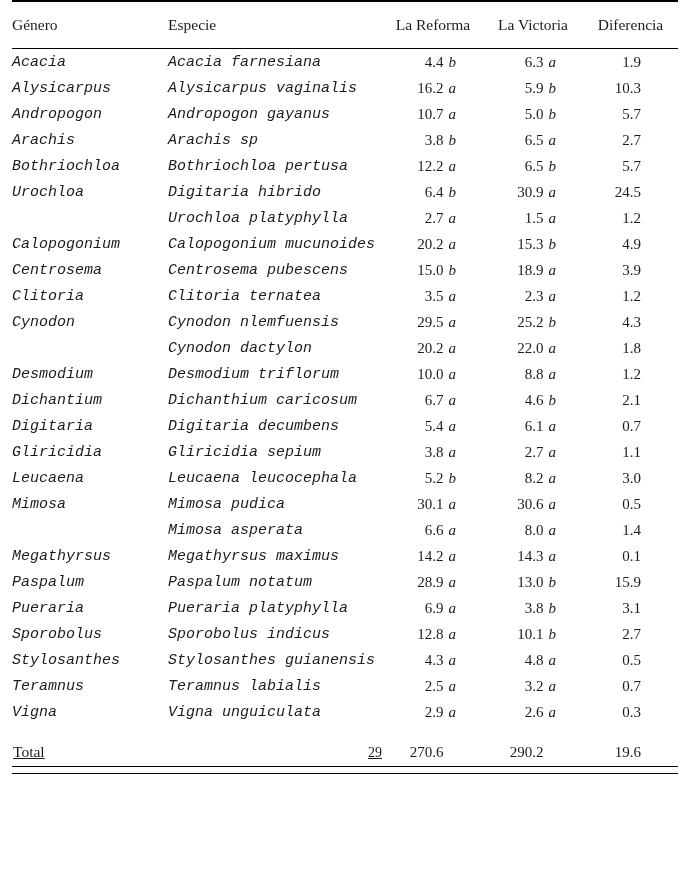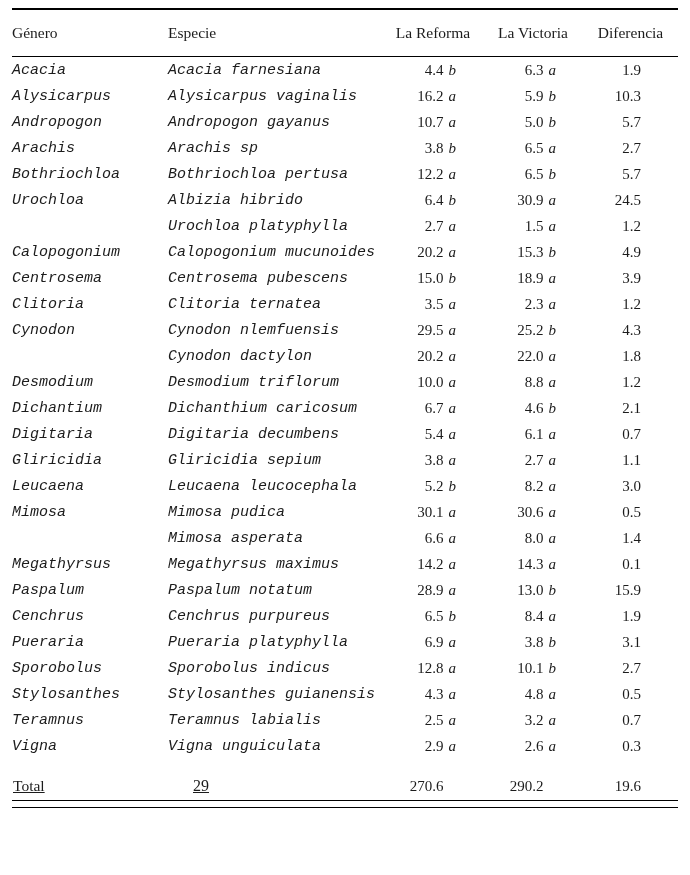--- a/index.html
+++ b/index.html
@@ -7,21 +7,21 @@
     padding: 0;
     background: #ffffff;
     font-family: "Liberation Serif", "DejaVu Serif", serif;
     color: #1c1c1c;
   }
   .page {
     width: 582px;
     height: 875px;
     background: #ffffff;
     box-sizing: border-box;
-    padding-top: 8px;
+    padding-top: 0;
   }
   table.species-table {
     width: 666px;
     margin: 0 12px;
     border-collapse: collapse;
     border-top: 2px solid #000;
     font-size: 15px;
   }
   thead th {
     font-weight: normal;
@@ -66,23 +66,23 @@
     padding-bottom: 5px;
     border-bottom: 1.5px solid #000;
     vertical-align: bottom;
     text-decoration: underline;
   }
   tfoot td.total-label {
     text-align: left;
     font-size: 15.5px;
   }
   tfoot td.total-count {
-    text-align: left;
+    text-align: right;
     padding-left: 25px;
-    font-size: 16px;
+    font-size: 14px;
   }
   tfoot td.num { text-align: center; }
   .bottom-rule {
     width: 666px;
     margin: 6px 12px 0 12px;
     border-top: 1.5px solid #000;
     height: 0;
   }
 </style>
 </head>
@@ -182,21 +182,21 @@
               <span class="v">6.5</span>
               <span class="s">b</span>
             </span></td>
           <td class="num"><span class="valwrap">
               <span class="v">5.7</span>
               <span class="s"></span>
             </span></td>
         </tr>
         <tr>
           <td class="genus">Urochloa</td>
-          <td class="species">Albizia hibrido</td>
+          <td class="species">Digitaria hibrido</td>
           <td class="num"><span class="valwrap">
               <span class="v">6.4</span>
               <span class="s">b</span>
             </span></td>
           <td class="num"><span class="valwrap">
               <span class="v">30.9</span>
               <span class="s">a</span>
             </span></td>
           <td class="num"><span class="valwrap">
               <span class="v">24.5</span>
@@ -433,36 +433,20 @@
           <td class="num"><span class="valwrap">
               <span class="v">28.9</span>
               <span class="s">a</span>
             </span></td>
           <td class="num"><span class="valwrap">
               <span class="v">13.0</span>
               <span class="s">b</span>
             </span></td>
           <td class="num"><span class="valwrap">
               <span class="v">15.9</span>
-              <span class="s"></span>
-            </span></td>
-        </tr>
-        <tr>
-          <td class="genus">Cenchrus</td>
-          <td class="species">Cenchrus purpureus</td>
-          <td class="num"><span class="valwrap">
-              <span class="v">6.5</span>
-              <span class="s">b</span>
-            </span></td>
-          <td class="num"><span class="valwrap">
-              <span class="v">8.4</span>
-              <span class="s">a</span>
-            </span></td>
-          <td class="num"><span class="valwrap">
-              <span class="v">1.9</span>
               <span class="s"></span>
             </span></td>
         </tr>
         <tr>
           <td class="genus">Pueraria</td>
           <td class="species">Pueraria platyphylla</td>
           <td class="num"><span class="valwrap">
               <span class="v">6.9</span>
               <span class="s">a</span>
             </span></td>

